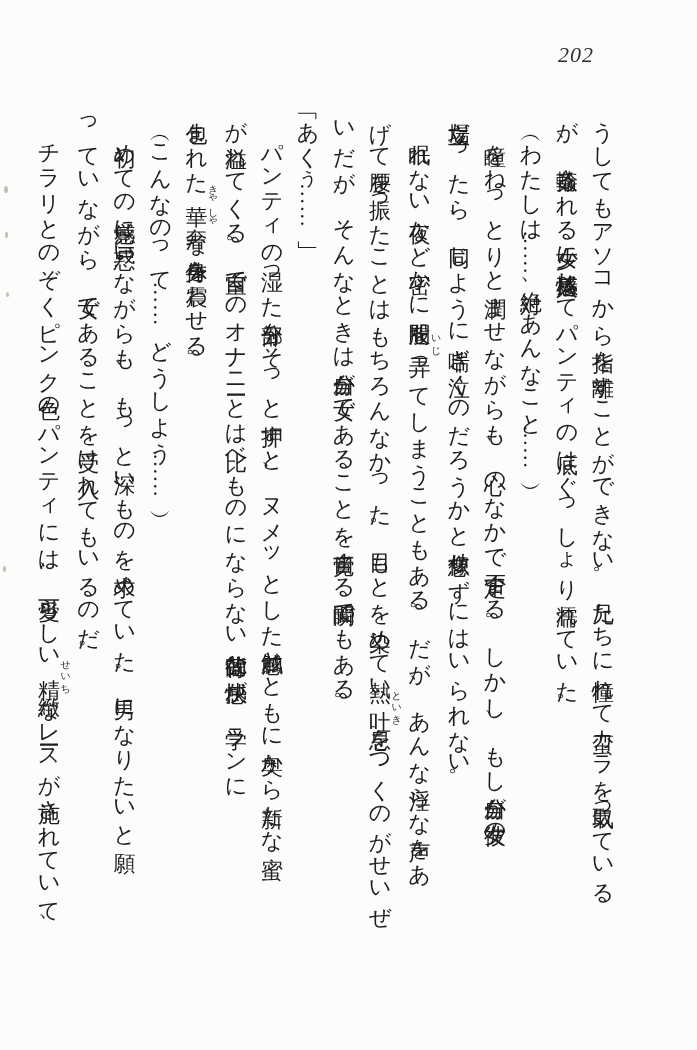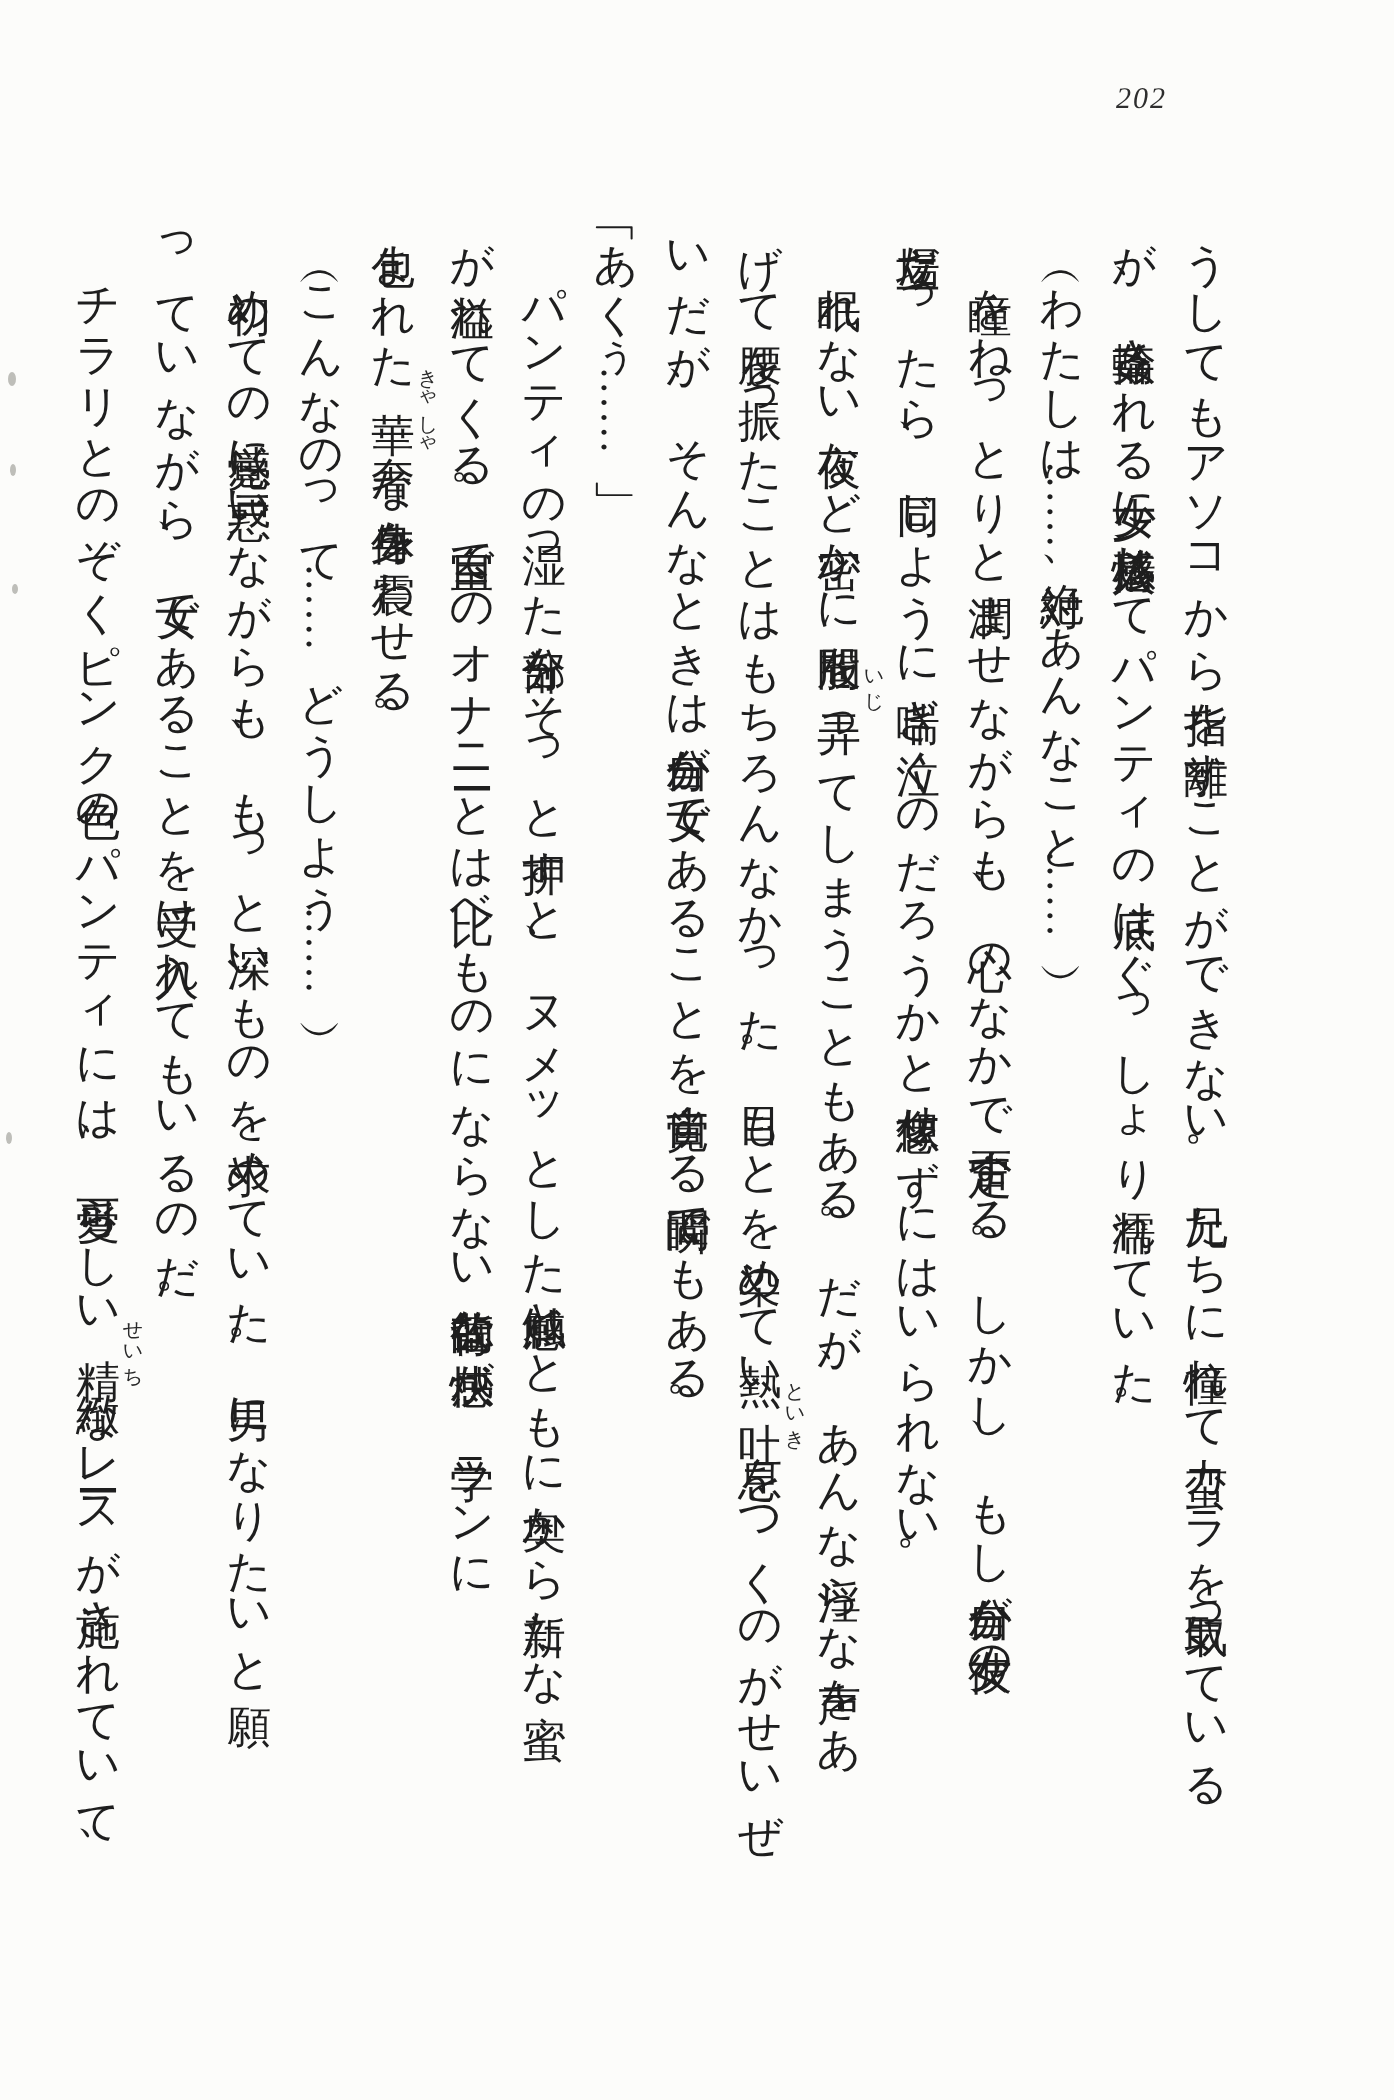--- a/index.html
+++ b/index.html
@@ -17,21 +17,21 @@
   .page {
     position: absolute;
     inset: 0;
     background: #fcfcfa;
     color: #1e1e1e;
   }
   .page-number {
     position: absolute;
     top: 42px;
     left: 558px;
-    font-size: 15px;
+    font-size: 22px;
     font-style: italic;
     letter-spacing: 1px;
     color: #2e2e2e;
   }
   .text-block {
     position: absolute;
     top: 106px;
     right: 76px;
     height: 854px;
     writing-mode: vertical-rl;

